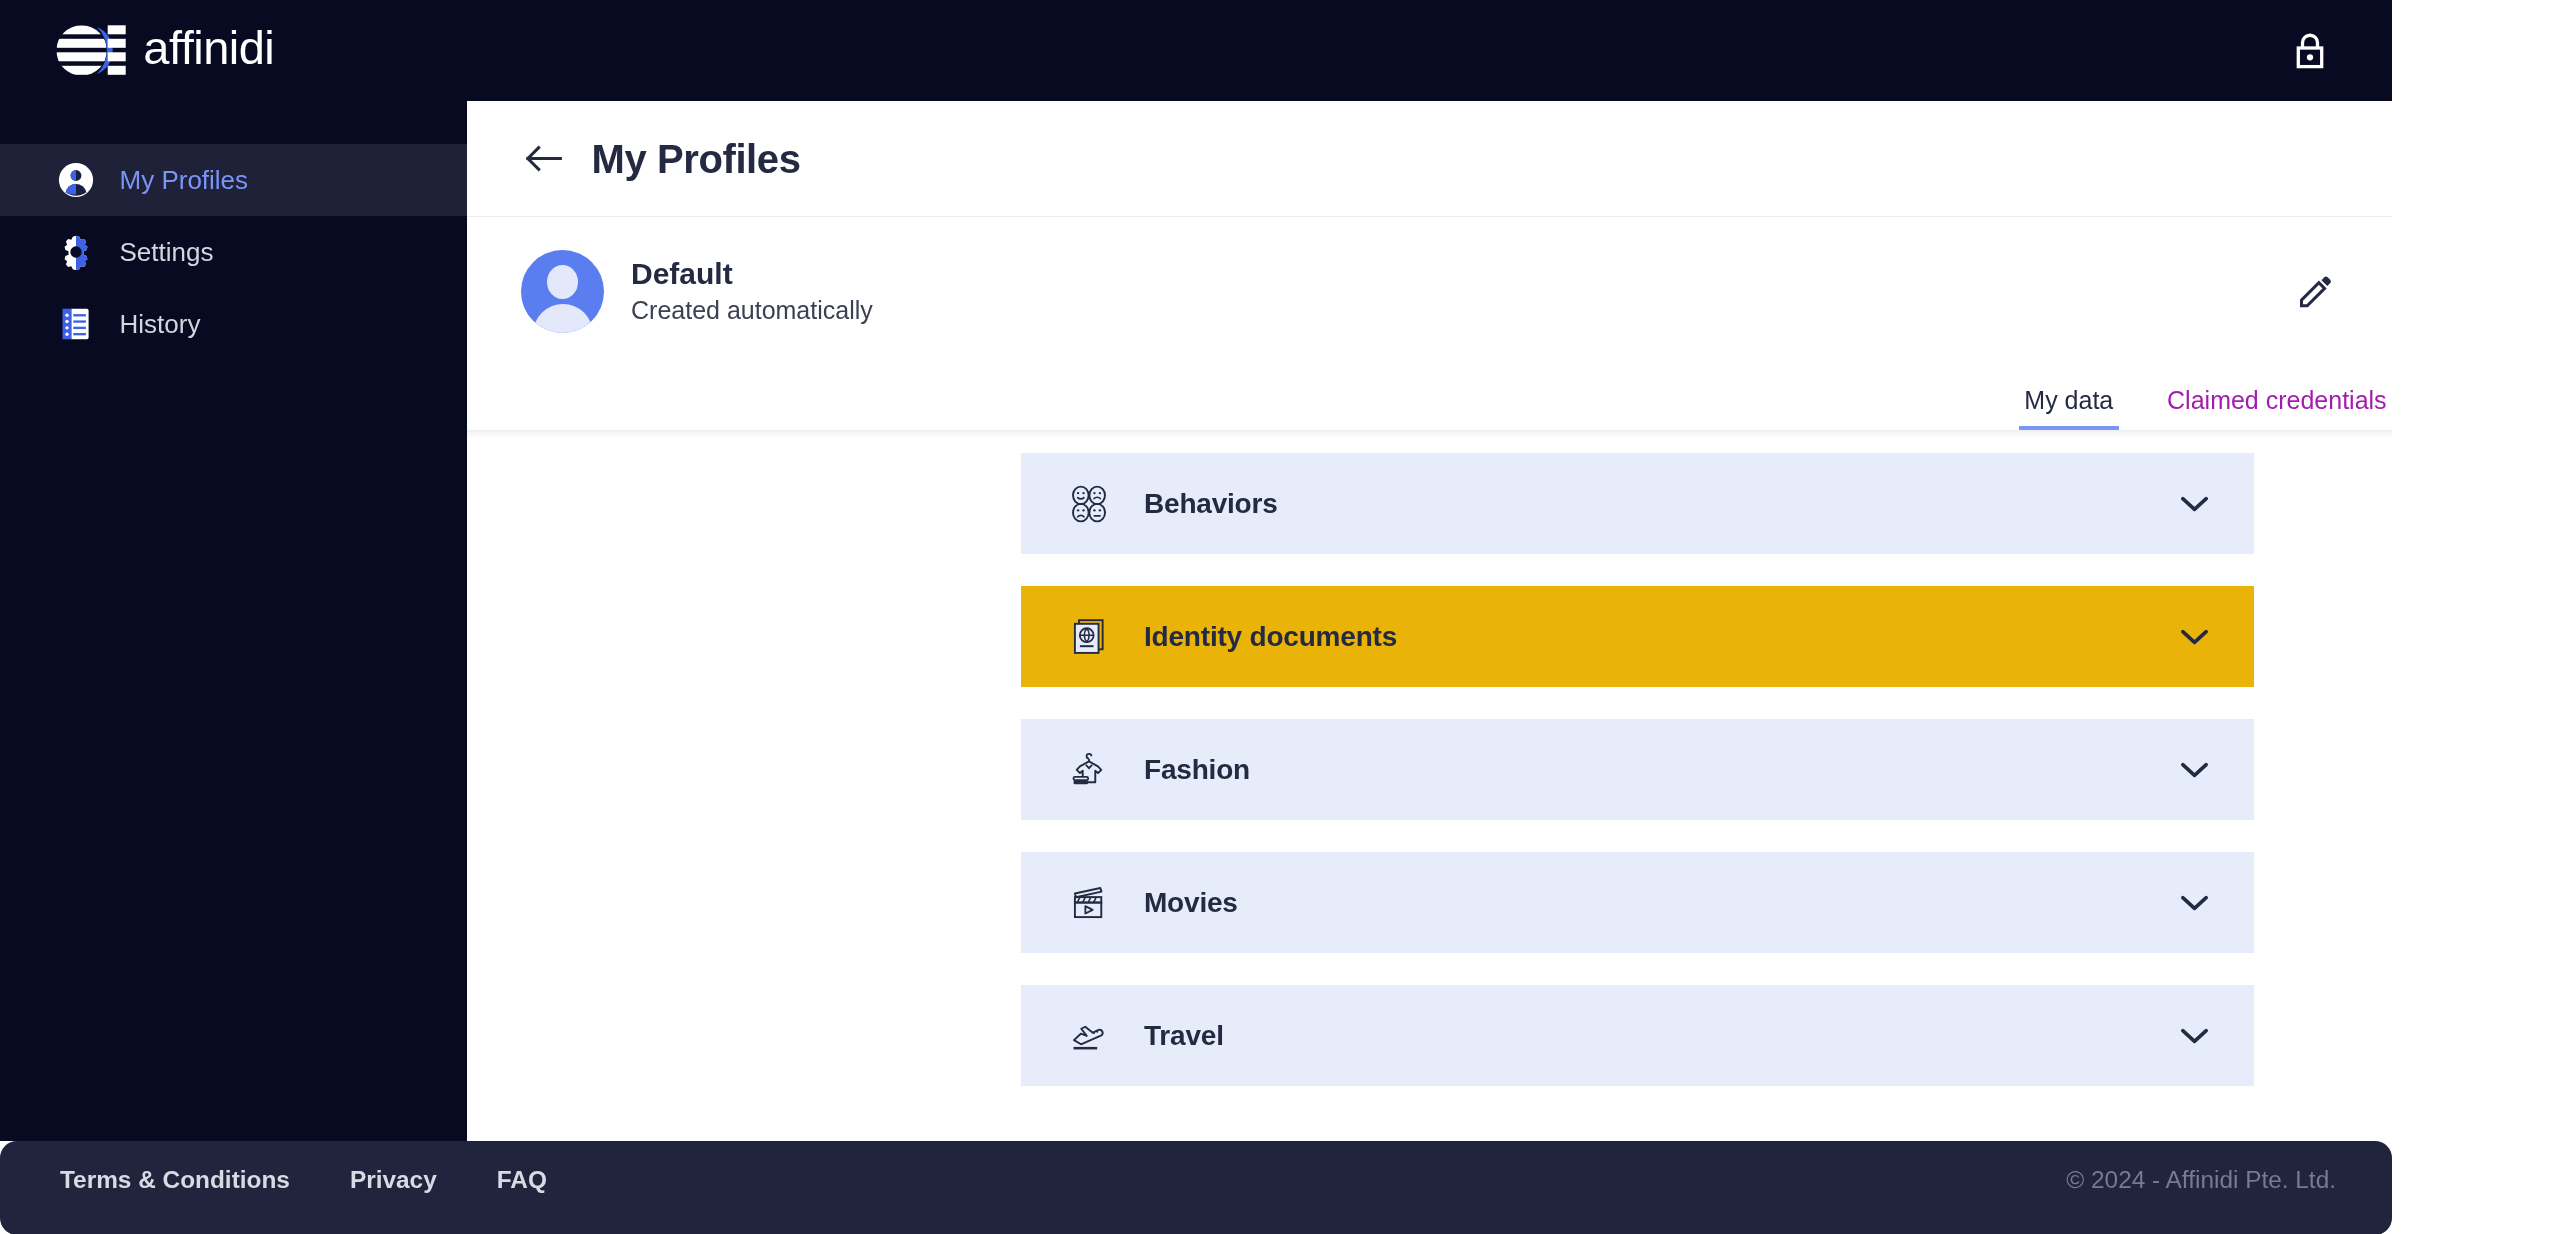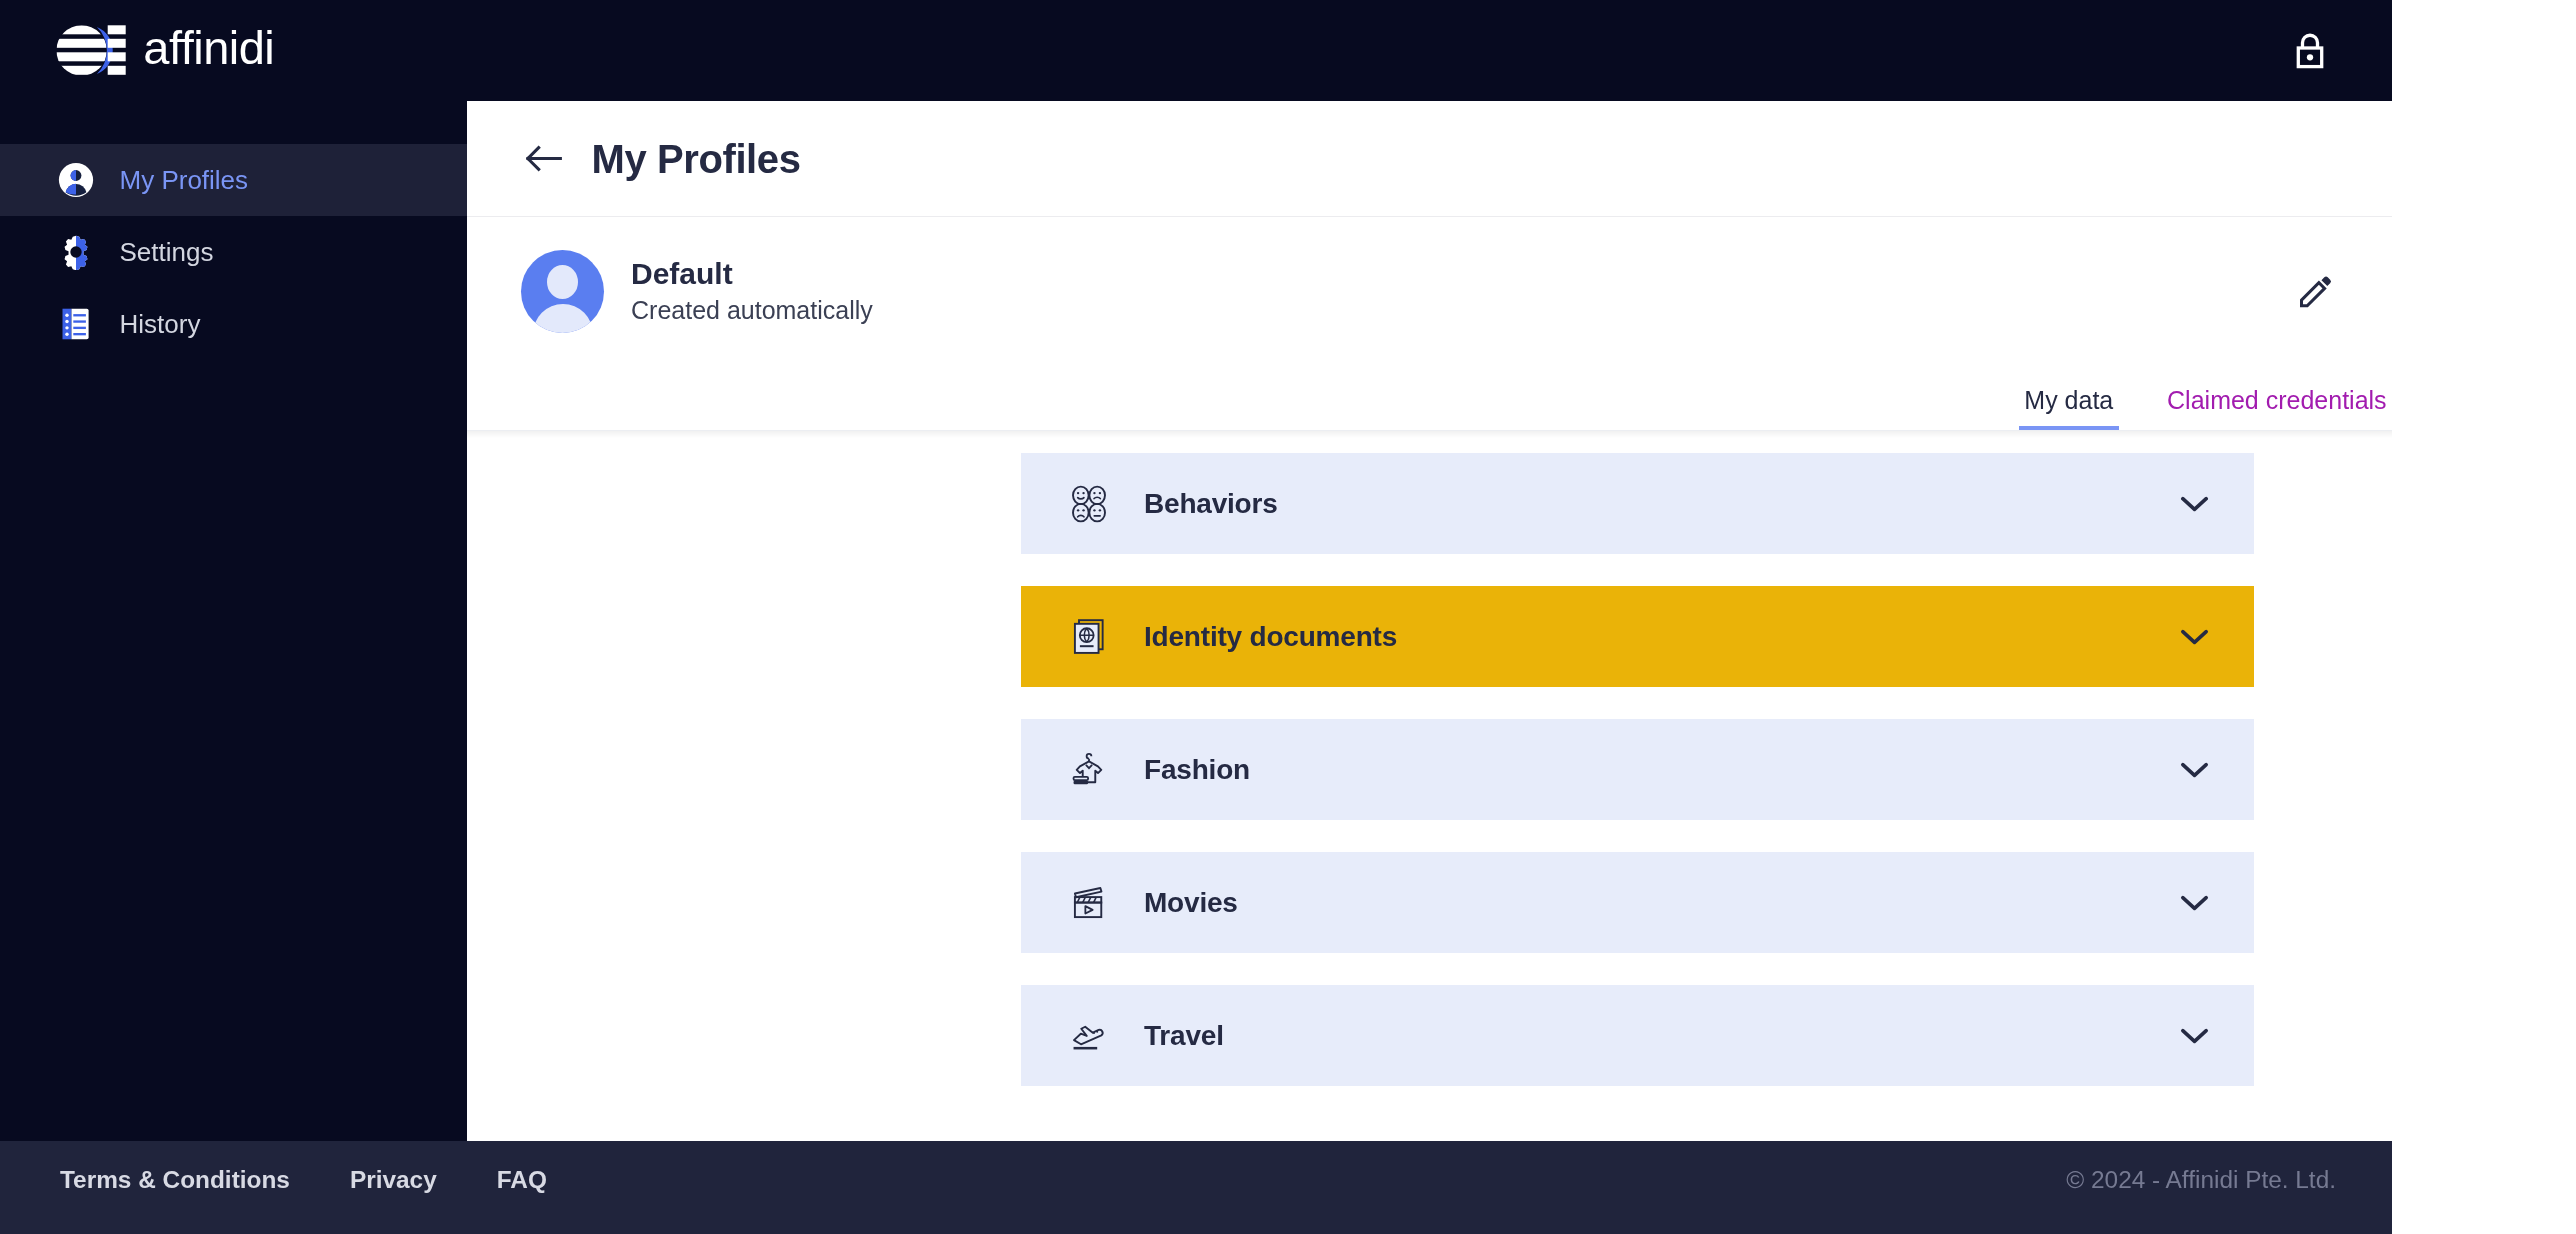--- a/index.html
+++ b/index.html
@@ -237,20 +237,21 @@
   }
 
   
   .footer {
     height: 94px;
     min-height: 94px;
     background: #20243c;
     display: flex;
     align-items: center;
     padding: 0 56px 16px 60px;
+    border-radius: 17px;
   }
   .footer-links { display: flex; align-items: center; gap: 60px; }
   .footer-link {
     color: #d8dae4;
     font-size: 24.4px;
     font-weight: 700;
     cursor: pointer;
     line-height: 1;
   }
   .copyright {

